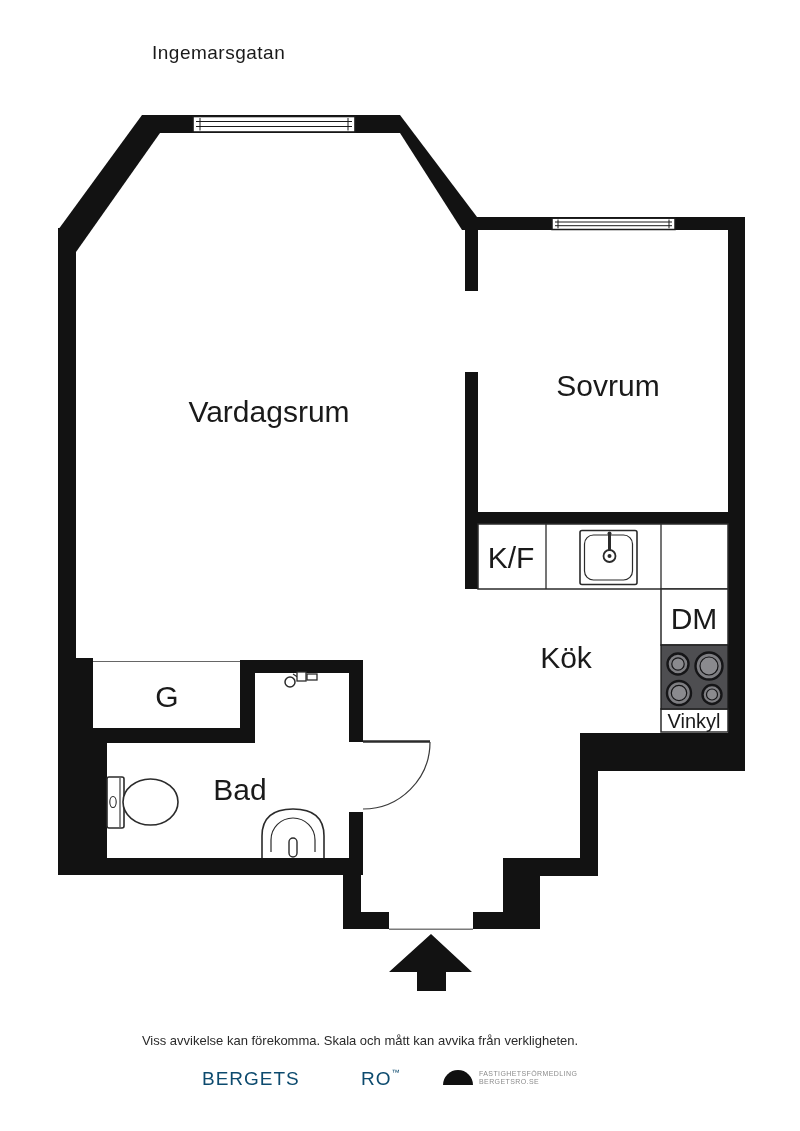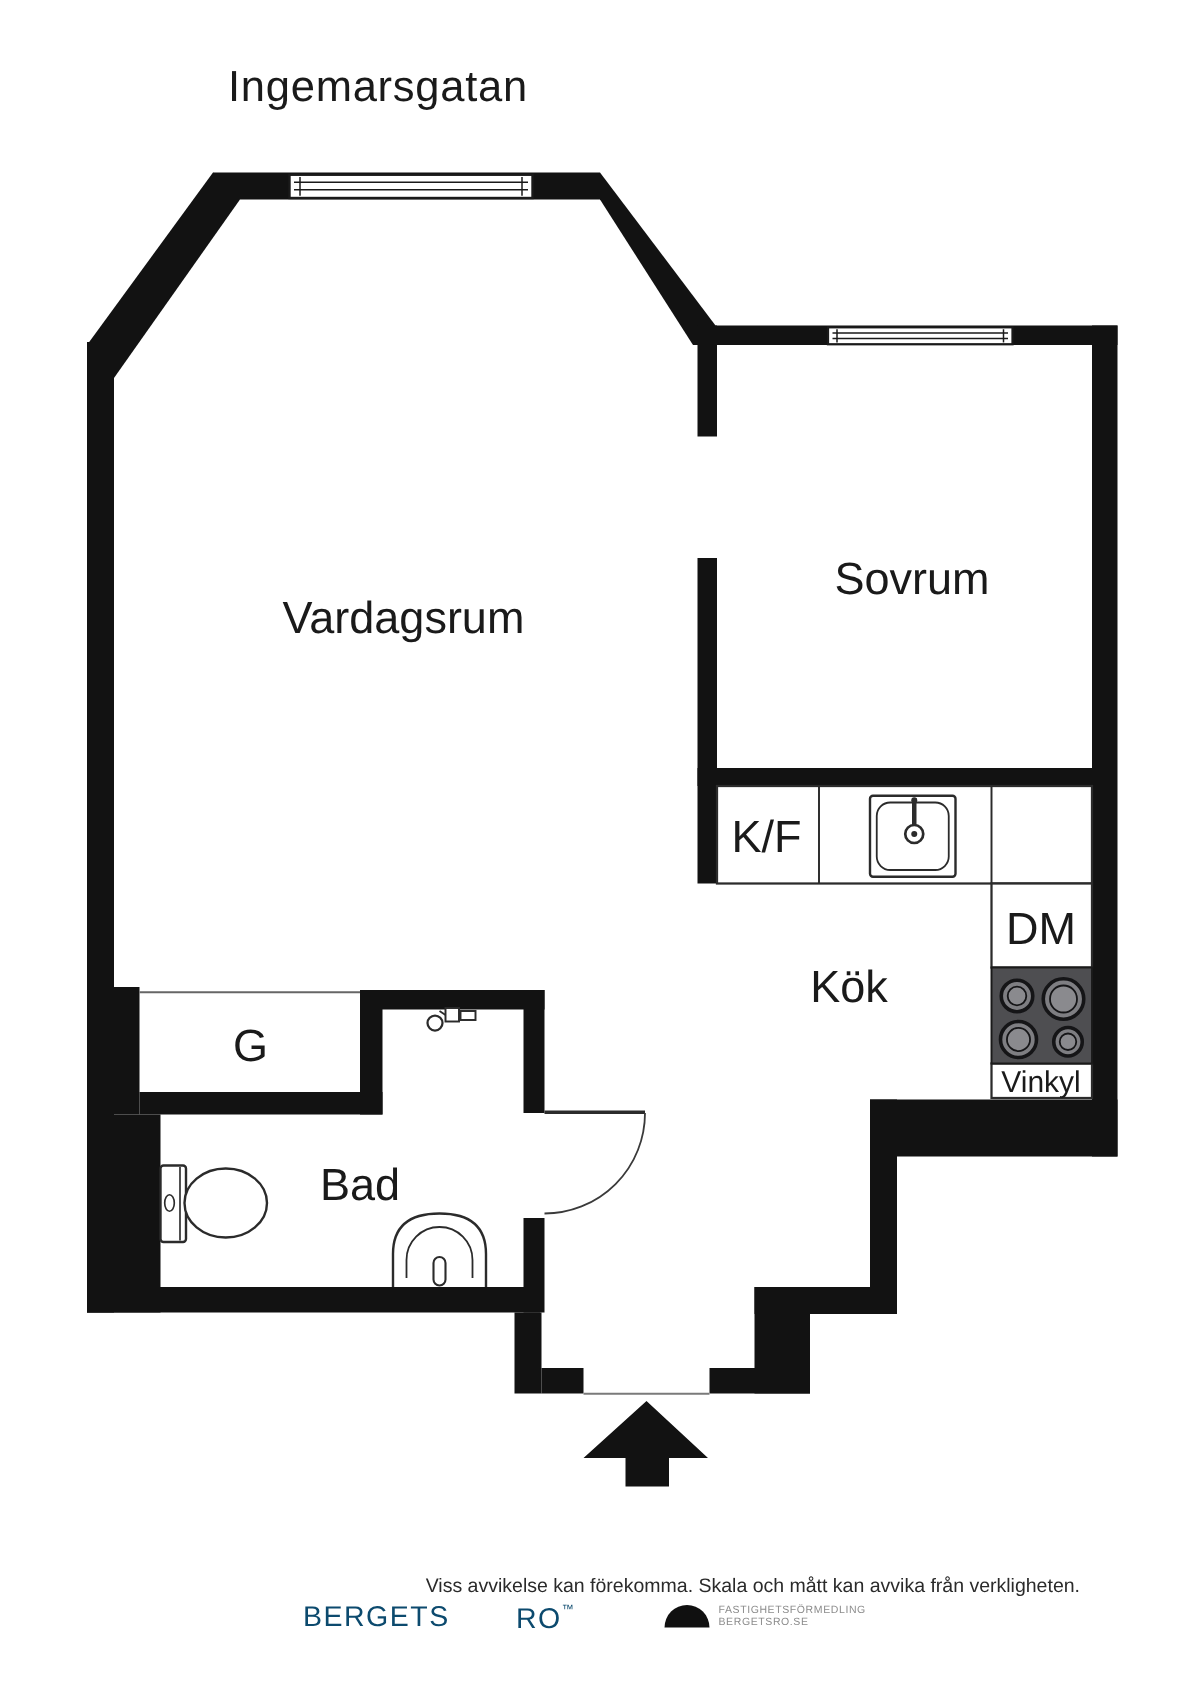--- a/index.html
+++ b/index.html
@@ -2,36 +2,36 @@
 <html><head>
 <meta charset="utf-8">
 <style>
   html,body{margin:0;padding:0;background:#ffffff;}
   body{
     width:800px;height:1131px;position:relative;overflow:hidden;
     font-family:"Liberation Sans", sans-serif;color:#1a1a1a;
   }
   .title{
     position:absolute;left:152px;top:42px;
-    font-size:29px;letter-spacing:.5px;color:#1a1a1a;white-space:nowrap;
+    font-size:19px;letter-spacing:.5px;color:#1a1a1a;white-space:nowrap;
   }
   svg.plan{position:absolute;left:0;top:0;}
   svg text{fill:#1a1a1a;}
   .room-label{font-size:30px;}
   .small-label{font-size:20px;}
   .disclaimer{
-    position:absolute;top:1033px;left:0;width:720px;text-align:right;
-    font-size:13px;color:#2a2a2a;margin-top:16px;
+    position:absolute;top:1033px;left:0;width:720px;text-align:center;
+    font-size:13px;color:#2a2a2a;
   }
   .brand{
     position:absolute;top:1068px;font-size:19px;letter-spacing:1px;color:#0c4a6e;
     white-space:nowrap;
   }
   .brand-left{left:202px;}
-  .brand-right{left:344px;text-align:center;}
+  .brand-right{left:361px;text-align:center;}
   .tm{font-size:8px;vertical-align:10px;letter-spacing:0;}
   .agency{position:absolute;top:1068px;left:443px;display:flex;align-items:flex-start;}
   .dome{width:30px;height:15px;border-radius:15px 15px 0 0;background:#101010;margin-top:2px;}
   .agency-text{
     margin-left:6px;font-size:7px;line-height:8px;letter-spacing:.4px;
     color:#8c8c8c;white-space:nowrap;padding-top:2px;
   }
 </style>
 </head>
 <body>

